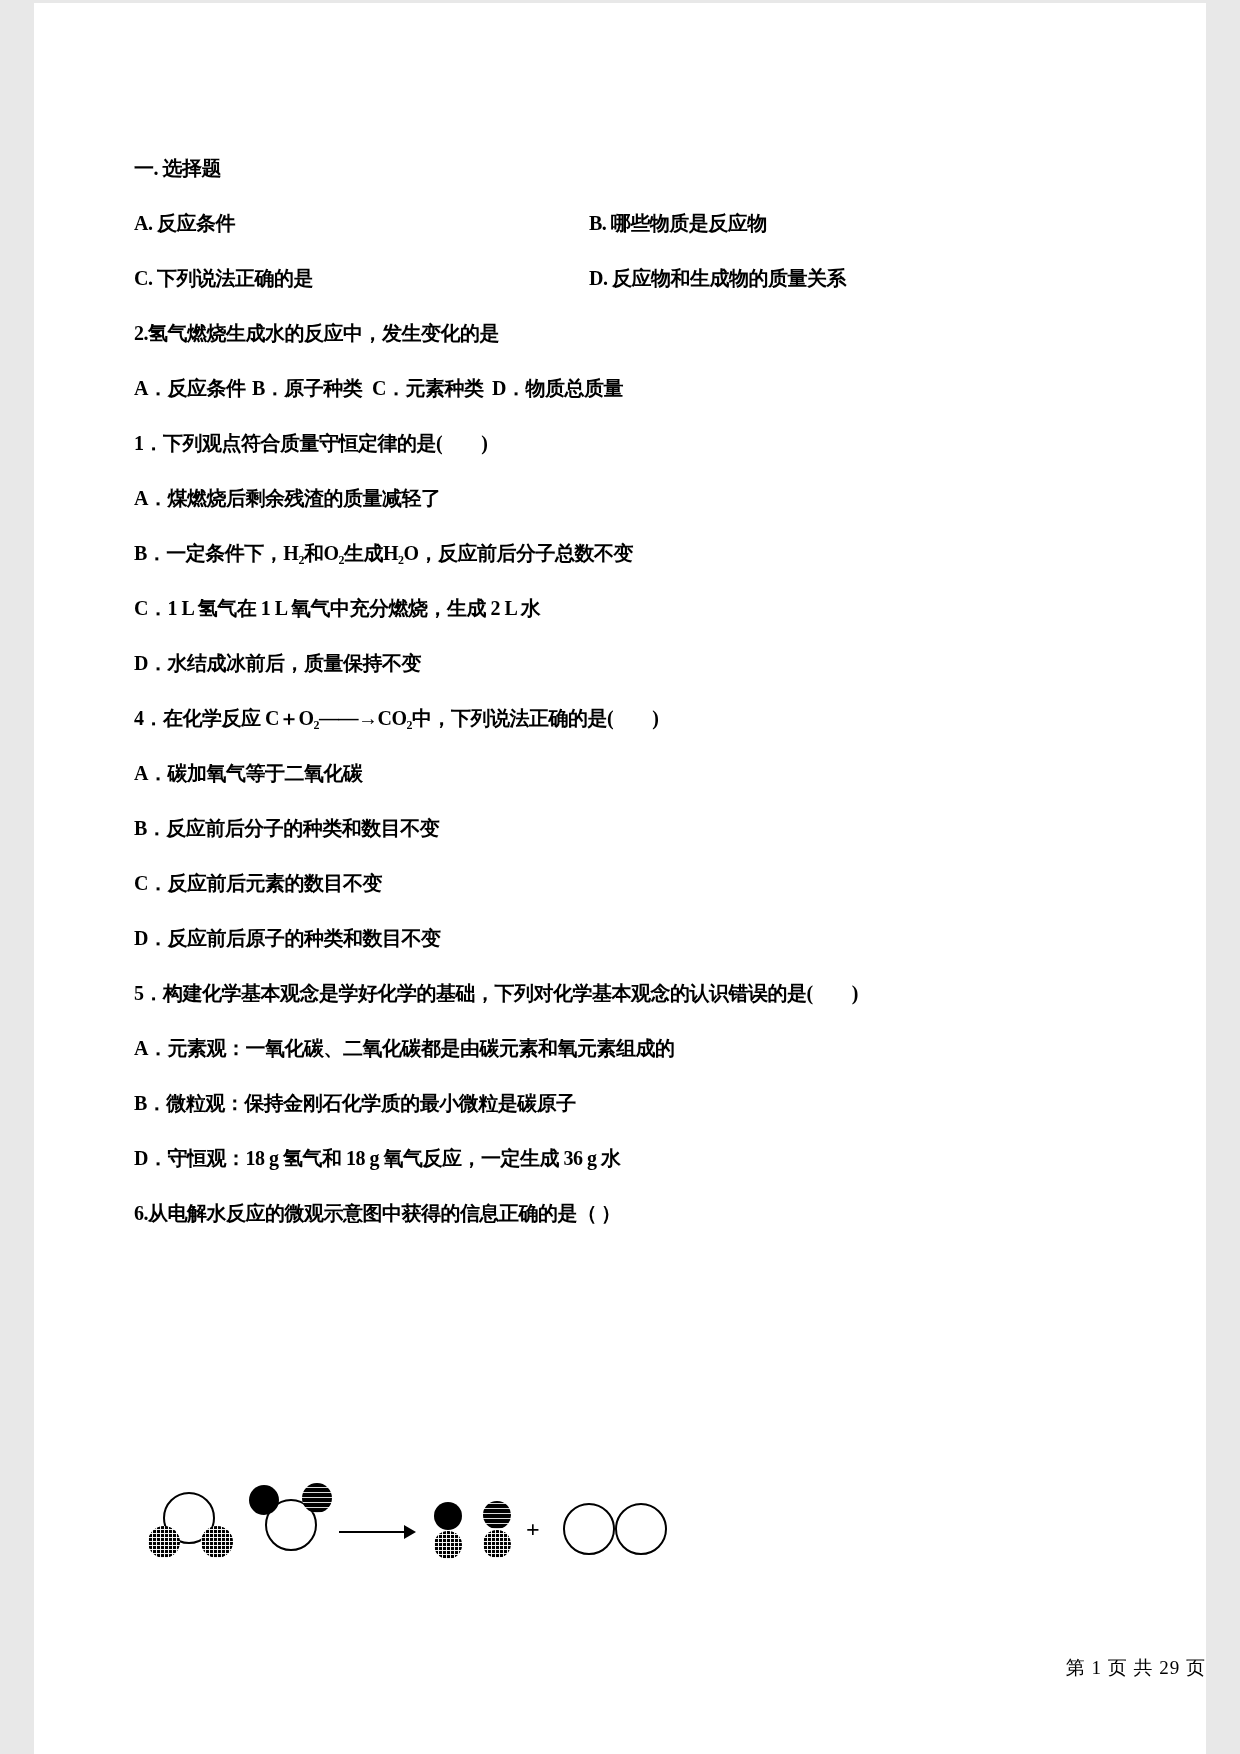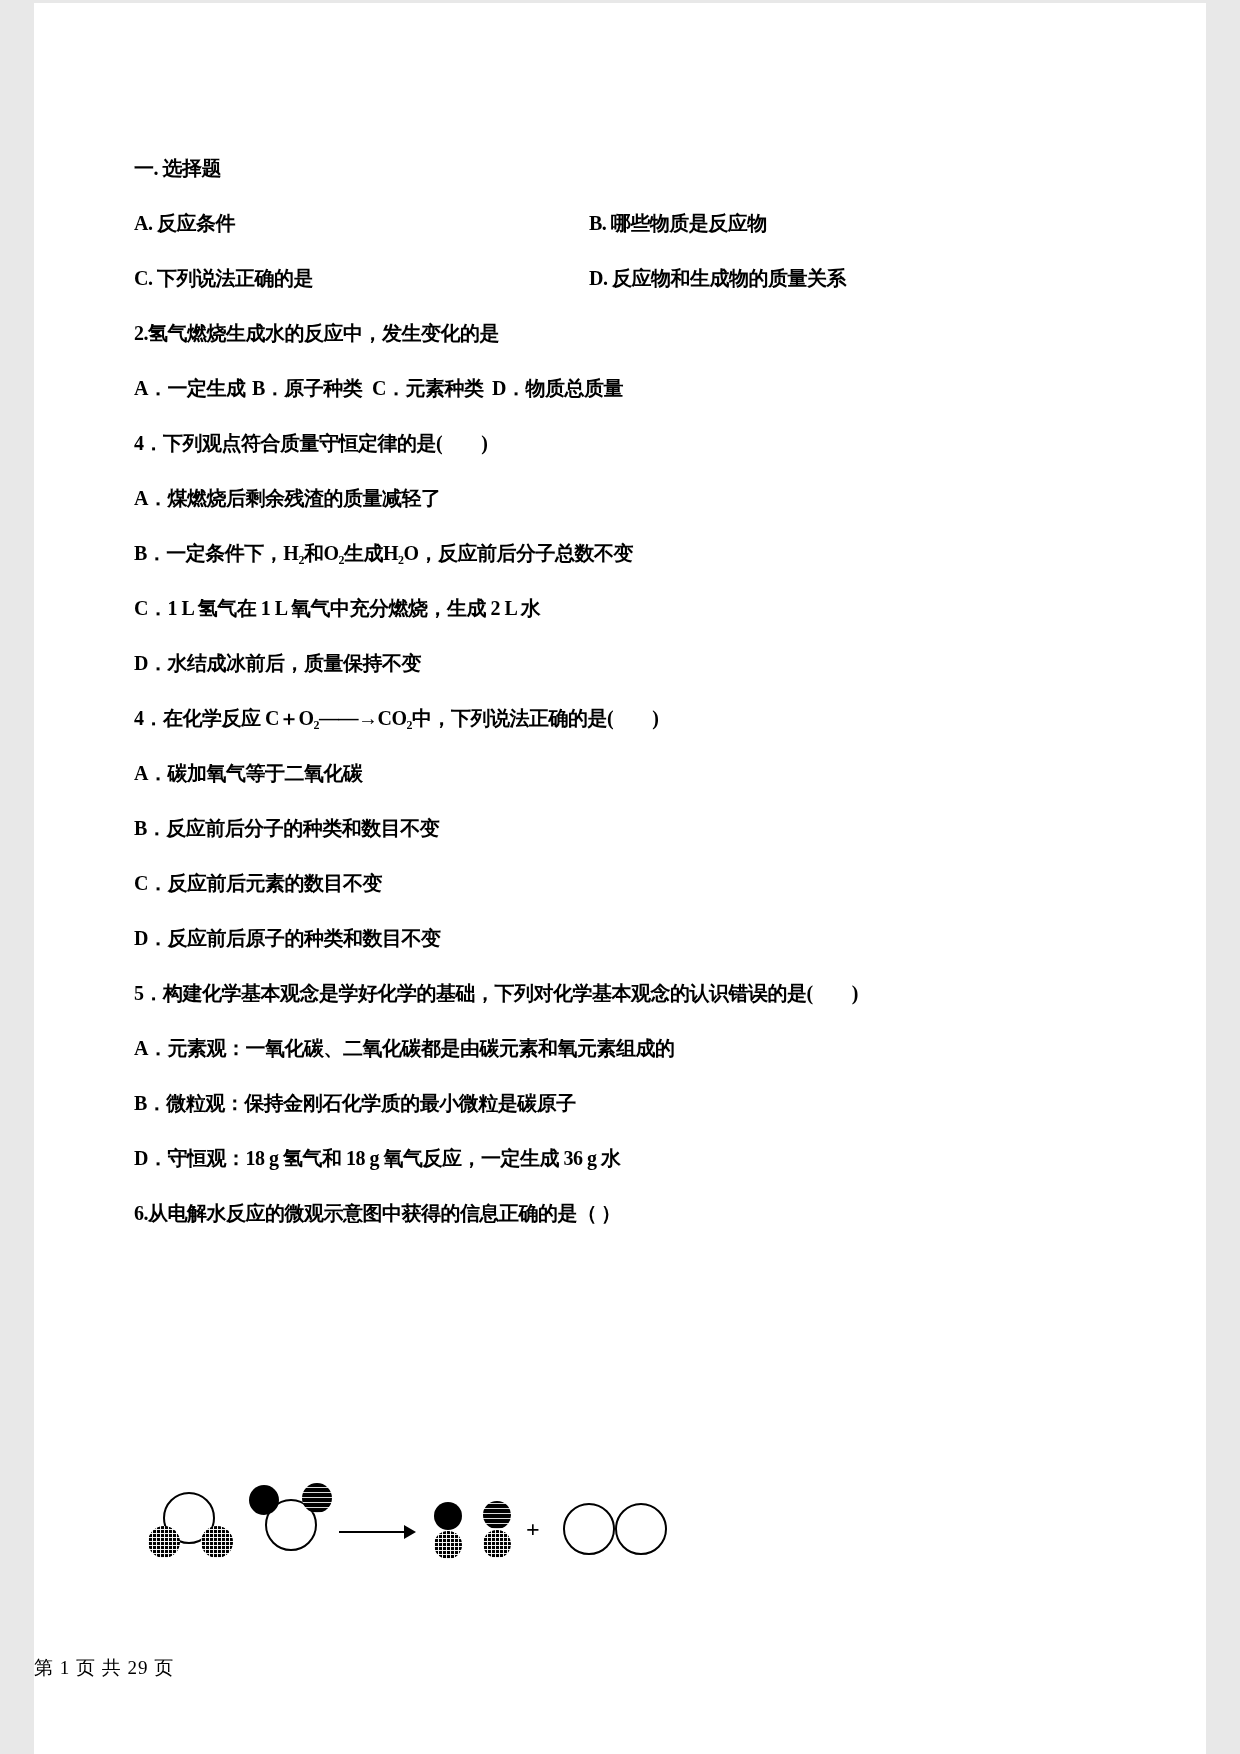--- a/index.html
+++ b/index.html
@@ -72,21 +72,21 @@
   }
   .plus {
     position: absolute; left: 392px; top: 36px;
     font-size: 24px; font-weight: bold; line-height: 24px;
   }
 
   .footer {
     position: absolute;
     left: 0; top: 1652px;
     width: 100%;
-    text-align: left;
+    text-align: right;
     font-size: 19px;
     font-weight: normal;
     letter-spacing: 1px;
   }
 </style>
 </head>
 <body>
 
 <div class="page">
 
@@ -98,27 +98,27 @@
       <span class="col-a">A. 反应条件</span>
       <span>B. 哪些物质是反应物</span>
     </div>
     <div class="line cols">
       <span class="col-a">C. 下列说法正确的是</span>
       <span>D. 反应物和生成物的质量关系</span>
     </div>
 
     <div class="line">2.氢气燃烧生成水的反应中，发生变化的是</div>
     <div class="line cols">
-      <span class="opt4-a">A．一定生成</span>
+      <span class="opt4-a">A．反应条件</span>
       <span class="opt4-b">B．原子种类</span>
       <span class="opt4-c">C．元素种类</span>
       <span>D．物质总质量</span>
     </div>
 
-    <div class="line">4．下列观点符合质量守恒定律的是(　　)</div>
+    <div class="line">1．下列观点符合质量守恒定律的是(　　)</div>
     <div class="line">A．煤燃烧后剩余残渣的质量减轻了</div>
     <div class="line">B．一定条件下，H₂和O₂生成H₂O，反应前后分子总数不变</div>
     <div class="line">C．1 L 氢气在 1 L 氧气中充分燃烧，生成 2 L 水</div>
     <div class="line">D．水结成冰前后，质量保持不变</div>
 
     <div class="line">4．在化学反应 C＋O₂——→CO₂中，下列说法正确的是(　　)</div>
     <div class="line">A．碳加氧气等于二氧化碳</div>
     <div class="line">B．反应前后分子的种类和数目不变</div>
     <div class="line">C．反应前后元素的数目不变</div>
     <div class="line">D．反应前后原子的种类和数目不变</div>

